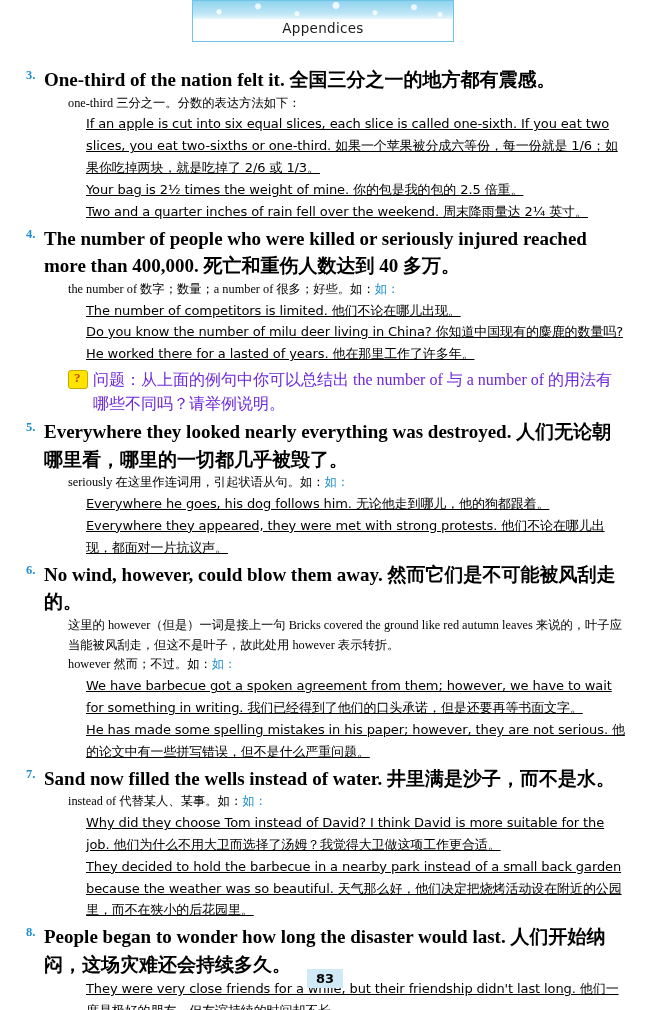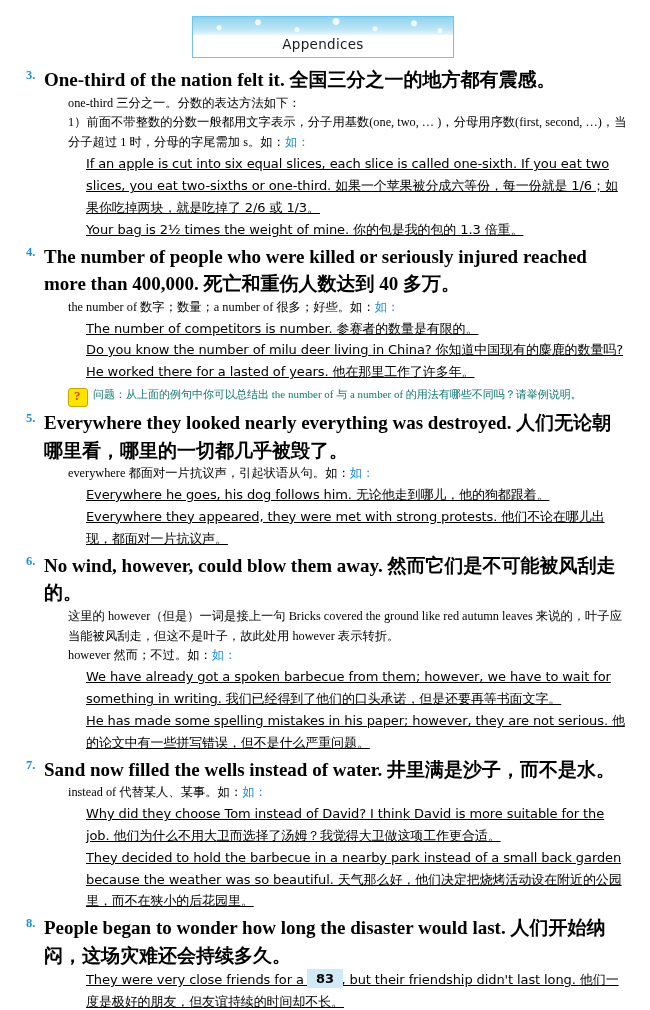--- a/index.html
+++ b/index.html
@@ -12,21 +12,21 @@
     background: #ffffff;
     font-family: "Liberation Serif", serif;
     color: #000000;
     position: relative;
     overflow: hidden;
   }
 
   
   .header-banner {
     position: absolute;
-    top: 16px;
+    top: 0;
     left: 192px;
     width: 262px;
     height: 42px;
     border: 1px solid #6fc4e8;
     box-sizing: border-box;
     background: #ffffff;
   }
   .header-wave {
     position: absolute;
     top: 0;
@@ -134,22 +134,22 @@
     content: "?";
     position: absolute;
     top: -1px;
     left: 5px;
     font-size: 13px;
     font-weight: bold;
     color: #d14a00;
     font-family: "Liberation Serif", serif;
   }
   .q-text {
-    color: #0f766e;
-    font-size: 11px;
+    color: #6d28d9;
+    font-size: 16px;
     line-height: 1.5;
     flex: 1;
   }
 
   
   .footer {
     position: absolute;
     left: 0;
     bottom: 22px;
     width: 100%;
@@ -176,64 +176,64 @@
 
 <div class="content">
 
   <div class="entry">
     <div class="entry-head">
       <span class="num">3.</span>
       <span class="head-text">One-third of the nation felt it. 全国三分之一的地方都有震感。</span>
     </div>
     <div class="body">
       <p class="line"><span>one-third 三分之一。分数的表达方法如下：</span></p>
-      <p class="line"><span>1）前面不带整数的分数一般都用文字表示，分子用基数(one, two, … )，分母用序数(first, second, …)，当分子超过 1 时，分母的字尾需加 s。如：</span><span class="eg">如：</span></p>
       <p class="line example indent-ex"><span>If an apple is cut into six equal slices, each slice is called one-sixth. If you eat two slices, you eat two-sixths or one-third. 如果一个苹果被分成六等份，每一份就是 1/6；如果你吃掉两块，就是吃掉了 2/6 或 1/3。</span></p>
-      <p class="line example indent-ex"><span>Your bag is 2½ times the weight of mine. 你的包是我的包的 1.3 倍重。</span></p>
+      <p class="line example indent-ex"><span>Your bag is 2½ times the weight of mine. 你的包是我的包的 2.5 倍重。</span></p>
+      <p class="line example indent-ex"><span>Two and a quarter inches of rain fell over the weekend. 周末降雨量达 2¼ 英寸。</span></p>
     </div>
   </div>
 
   <div class="entry">
     <div class="entry-head">
       <span class="num">4.</span>
       <span class="head-text">The number of people who were killed or seriously injured reached more than 400,000. 死亡和重伤人数达到 40 多万。</span>
     </div>
     <div class="body">
       <p class="line"><span>the number of 数字；数量；a number of 很多；好些。如：</span><span class="eg">如：</span></p>
-      <p class="line example indent-ex"><span>The number of competitors is number. 参赛者的数量是有限的。</span></p>
+      <p class="line example indent-ex"><span>The number of competitors is limited. 他们不论在哪儿出现。</span></p>
       <p class="line example indent-ex"><span>Do you know the number of milu deer living in China? 你知道中国现有的麋鹿的数量吗?</span></p>
       <p class="line example indent-ex"><span>He worked there for a lasted of years. 他在那里工作了许多年。</span></p>
     </div>
     <div class="question-row">
       <span class="q-icon"></span>
       <span class="q-text">问题：从上面的例句中你可以总结出 the number of 与 a number of 的用法有哪些不同吗？请举例说明。</span>
     </div>
   </div>
 
   <div class="entry">
     <div class="entry-head">
       <span class="num">5.</span>
       <span class="head-text">Everywhere they looked nearly everything was destroyed. 人们无论朝哪里看，哪里的一切都几乎被毁了。</span>
     </div>
     <div class="body">
-      <p class="line"><span>everywhere 都面对一片抗议声，引起状语从句。如：</span><span class="eg">如：</span></p>
+      <p class="line"><span>seriously 在这里作连词用，引起状语从句。如：</span><span class="eg">如：</span></p>
       <p class="line example indent-ex"><span>Everywhere he goes, his dog follows him. 无论他走到哪儿，他的狗都跟着。</span></p>
       <p class="line example indent-ex"><span>Everywhere they appeared, they were met with strong protests. 他们不论在哪儿出现，都面对一片抗议声。</span></p>
     </div>
   </div>
 
   <div class="entry">
     <div class="entry-head">
       <span class="num">6.</span>
       <span class="head-text">No wind, however, could blow them away. 然而它们是不可能被风刮走的。</span>
     </div>
     <div class="body">
       <p class="line"><span>这里的 however（但是）一词是接上一句 Bricks covered the ground like red autumn leaves 来说的，叶子应当能被风刮走，但这不是叶子，故此处用 however 表示转折。</span></p>
       <p class="line"><span>however 然而；不过。如：</span><span class="eg">如：</span></p>
-      <p class="line example indent-ex"><span>We have already got a spoken barbecue from them; however, we have to wait for something in writing. 我们已经得到了他们的口头承诺，但是还要再等书面文字。</span></p>
+      <p class="line example indent-ex"><span>We have barbecue got a spoken agreement from them; however, we have to wait for something in writing. 我们已经得到了他们的口头承诺，但是还要再等书面文字。</span></p>
       <p class="line example indent-ex"><span>He has made some spelling mistakes in his paper; however, they are not serious. 他的论文中有一些拼写错误，但不是什么严重问题。</span></p>
     </div>
   </div>
 
   <div class="entry">
     <div class="entry-head">
       <span class="num">7.</span>
       <span class="head-text">Sand now filled the wells instead of water. 井里满是沙子，而不是水。</span>
     </div>
     <div class="body">

